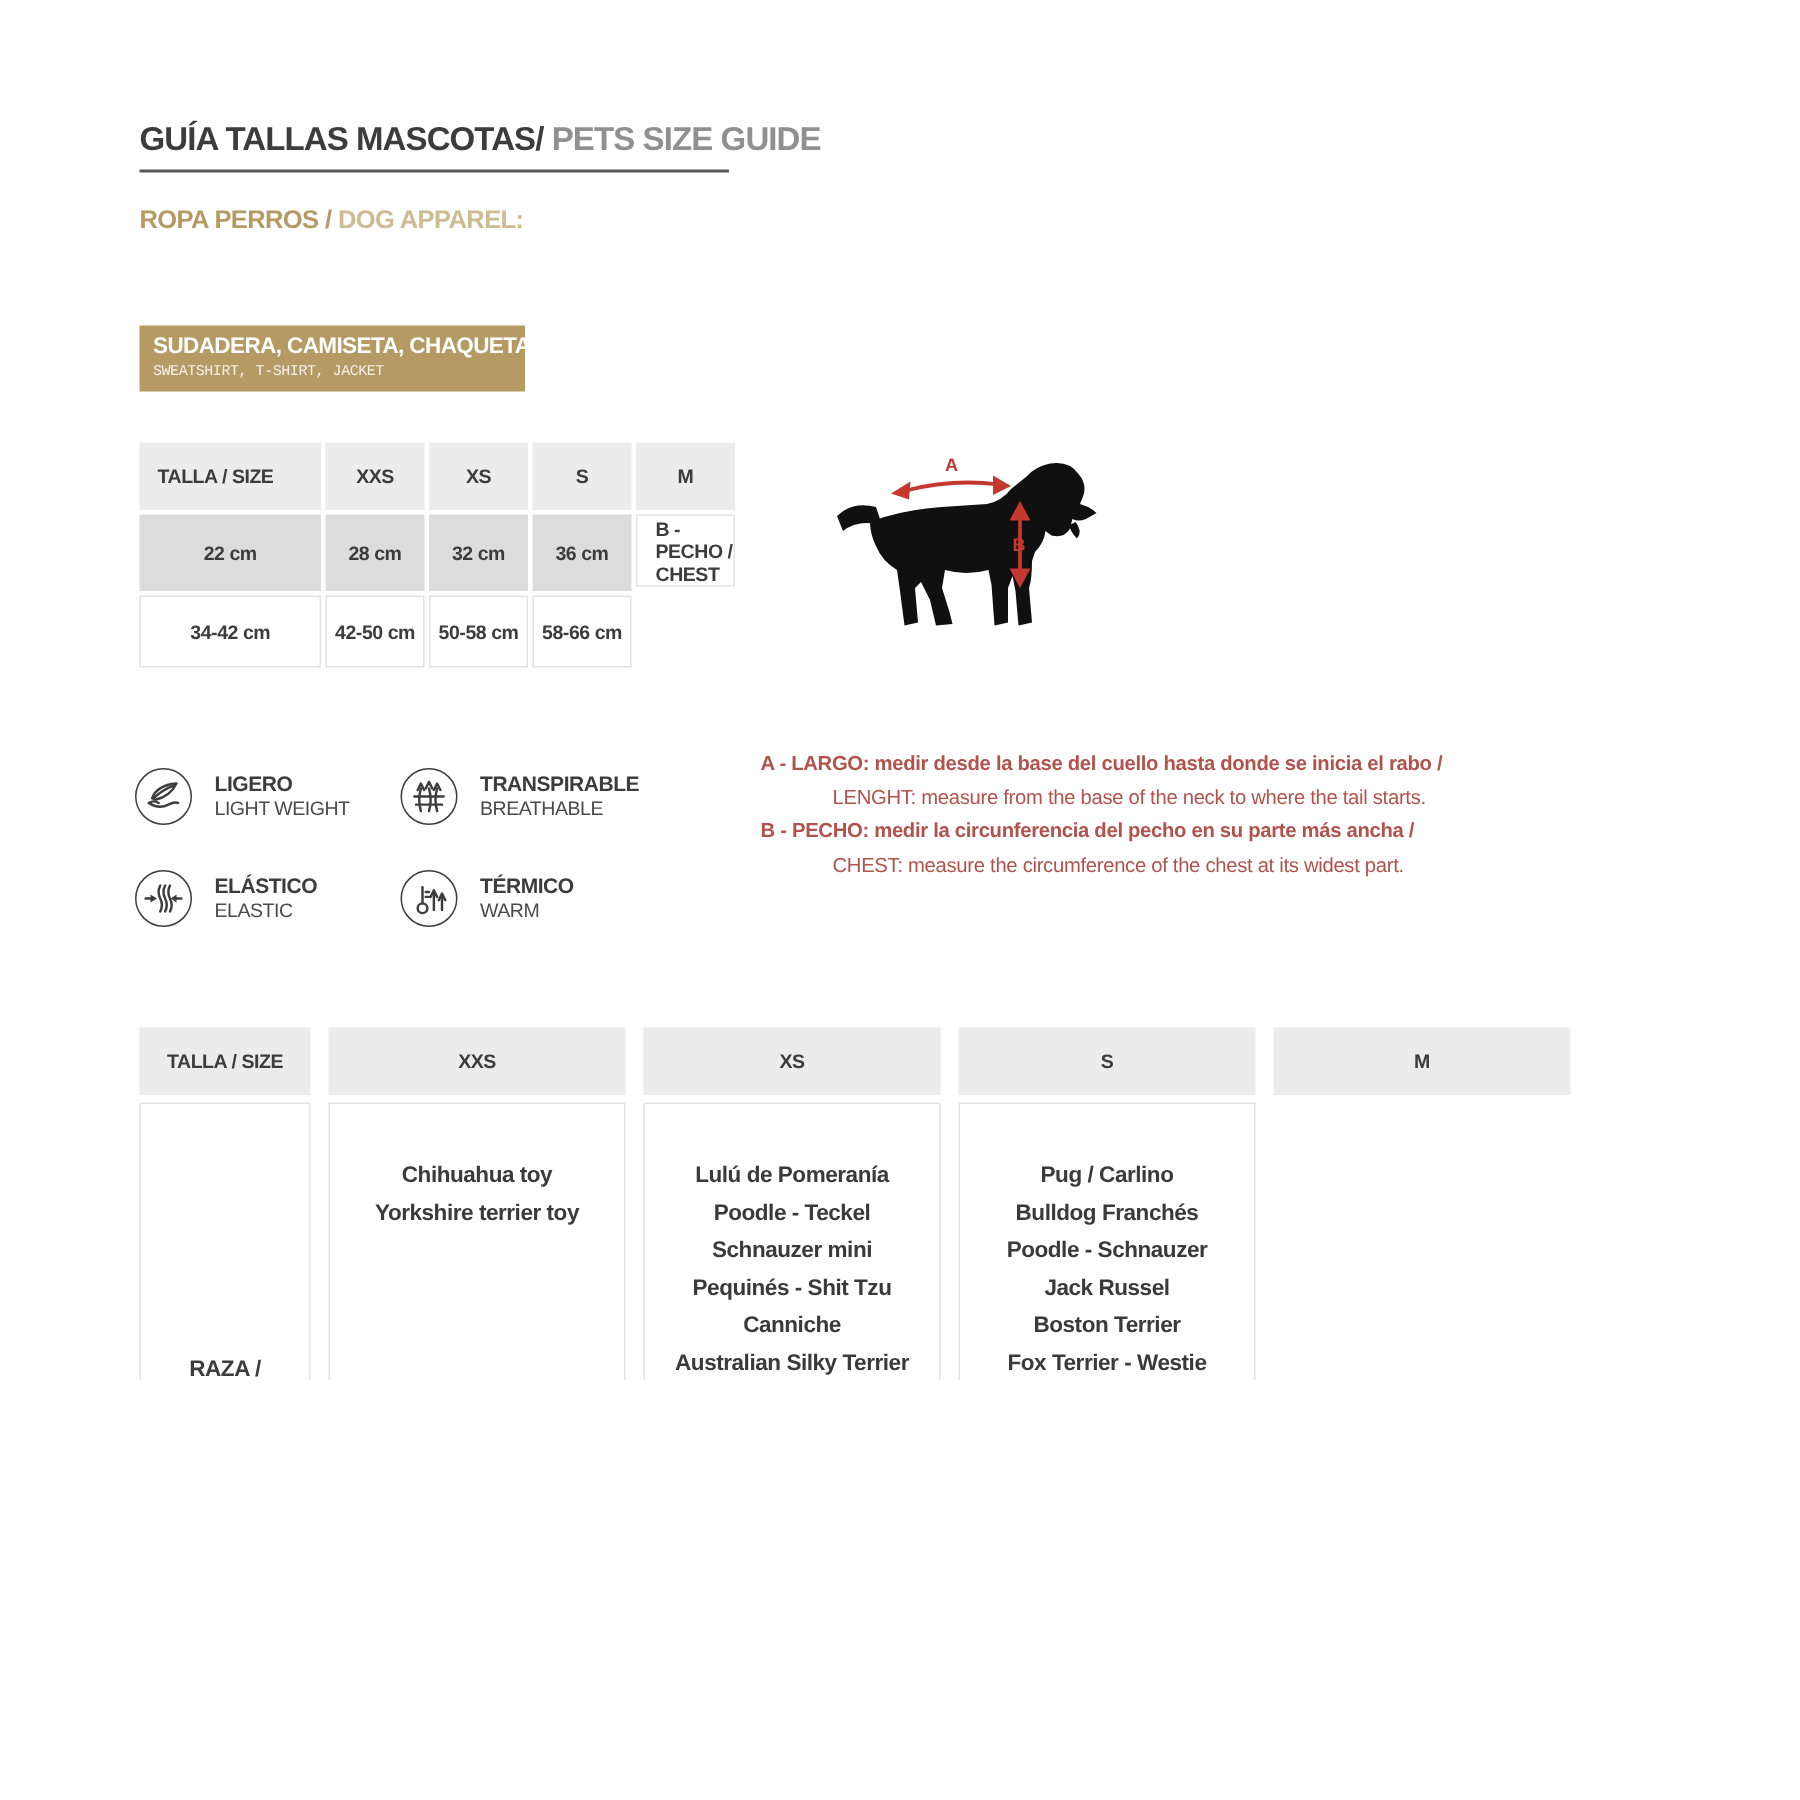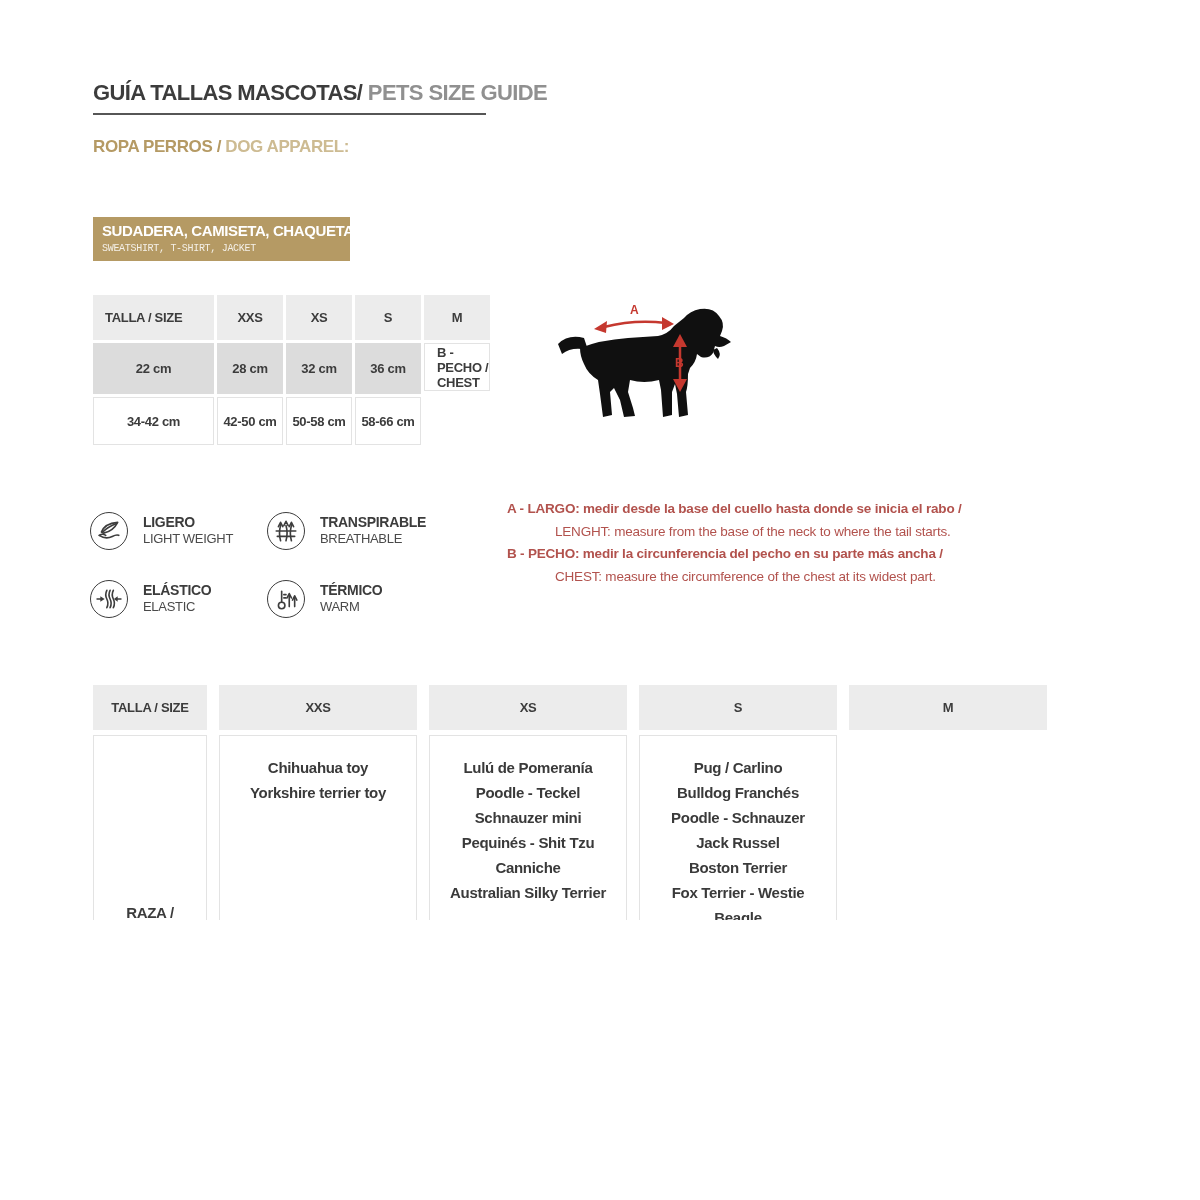--- a/index.html
+++ b/index.html
@@ -57,21 +57,21 @@
 
   
   .breed-table{position:absolute;left:93px;top:685px;display:grid;
                grid-template-columns:114px 198px 198px 198px 198px;column-gap:12px;row-gap:5px;}
   .bt-head{height:45px;background:var(--header_bg,#ececec);display:flex;align-items:center;
            justify-content:center;font-size:13px;font-weight:bold;letter-spacing:-0.3px;}
   .bt-cell{height:378px;background:#fff;border:1px solid var(--cell_border,#e3e3e3);
            display:flex;flex-direction:column;align-items:center;box-sizing:content-box;}
   .bt-label-cell{justify-content:center;text-align:center;font-size:15px;font-weight:bold;
                  letter-spacing:-0.3px;line-height:24px;}
-  .breed-list{margin-top:19px;text-align:center;}
+  .breed-list{margin-top:35px;text-align:center;}
   .breed-line{font-size:15px;font-weight:bold;letter-spacing:-0.3px;color:#3a3a3a;line-height:25px;}
   .dog-slot{margin-top:auto;margin-bottom:18px;display:flex;align-items:flex-end;justify-content:center;}
 </style>
 </head>
 <body>
 
 <div class="page">
 
   <div class="title">
     <span class="t-es">GUÍA TALLAS MASCOTAS/</span><span class="t-en"> PETS SIZE GUIDE</span>

